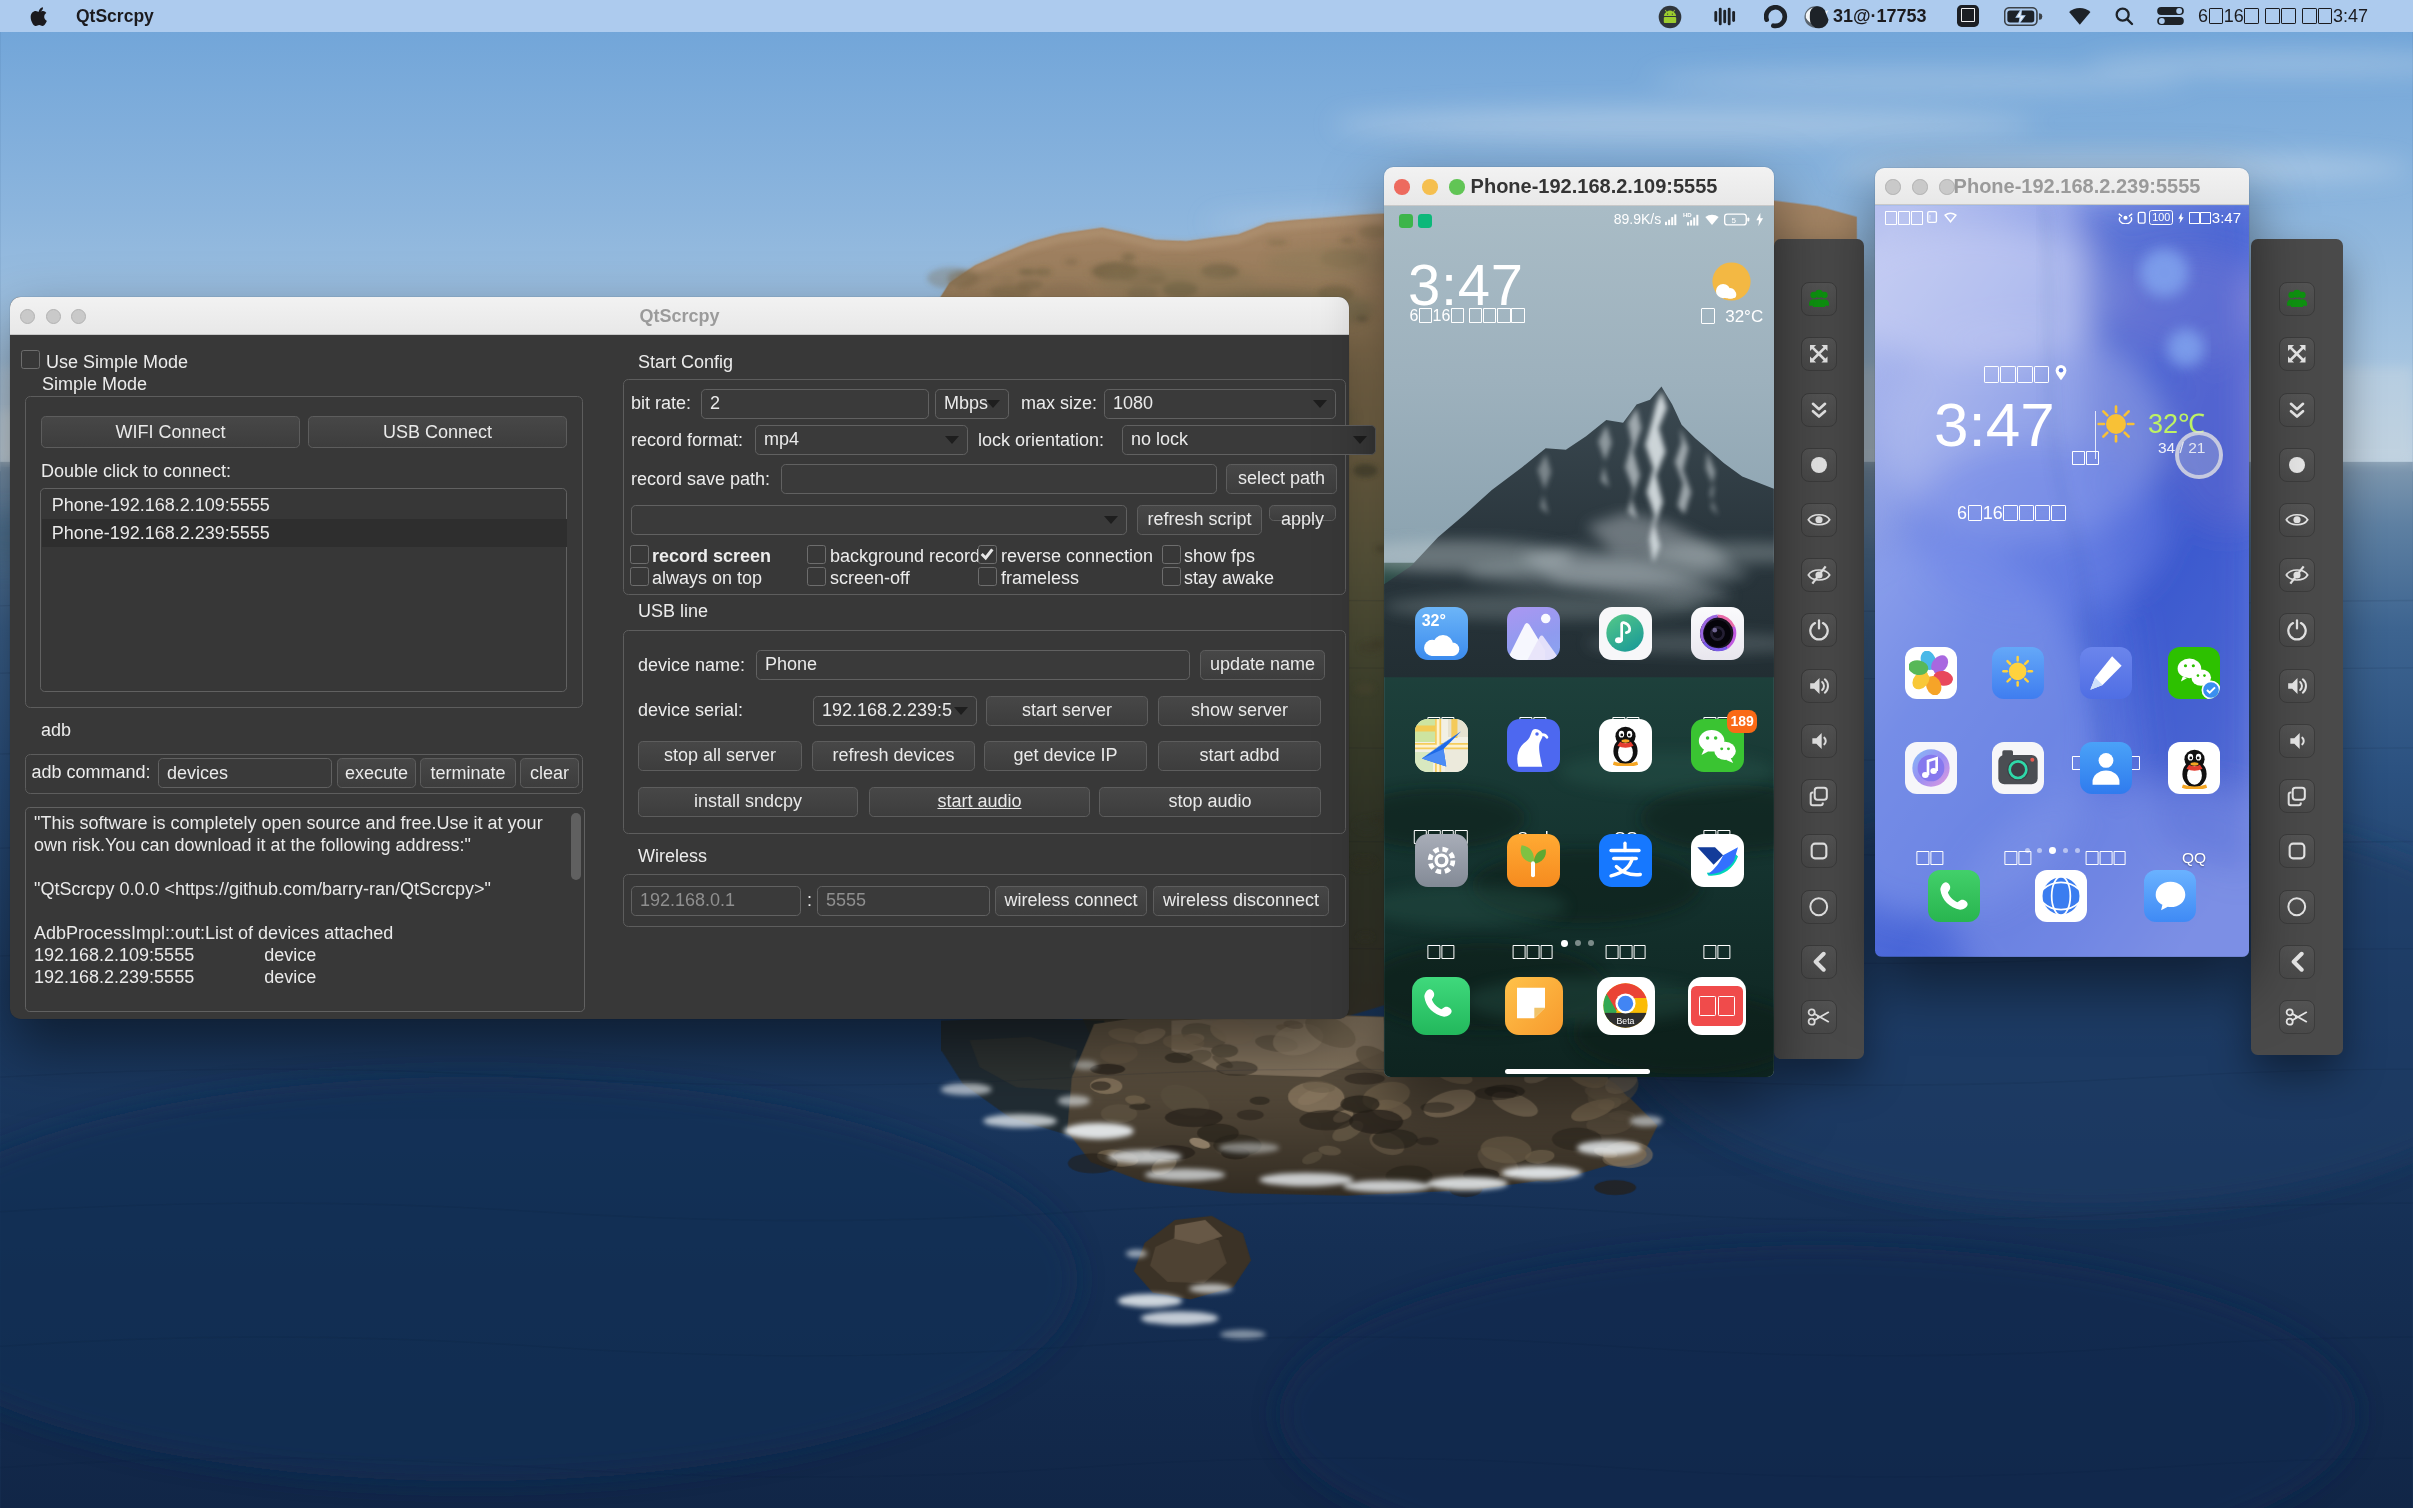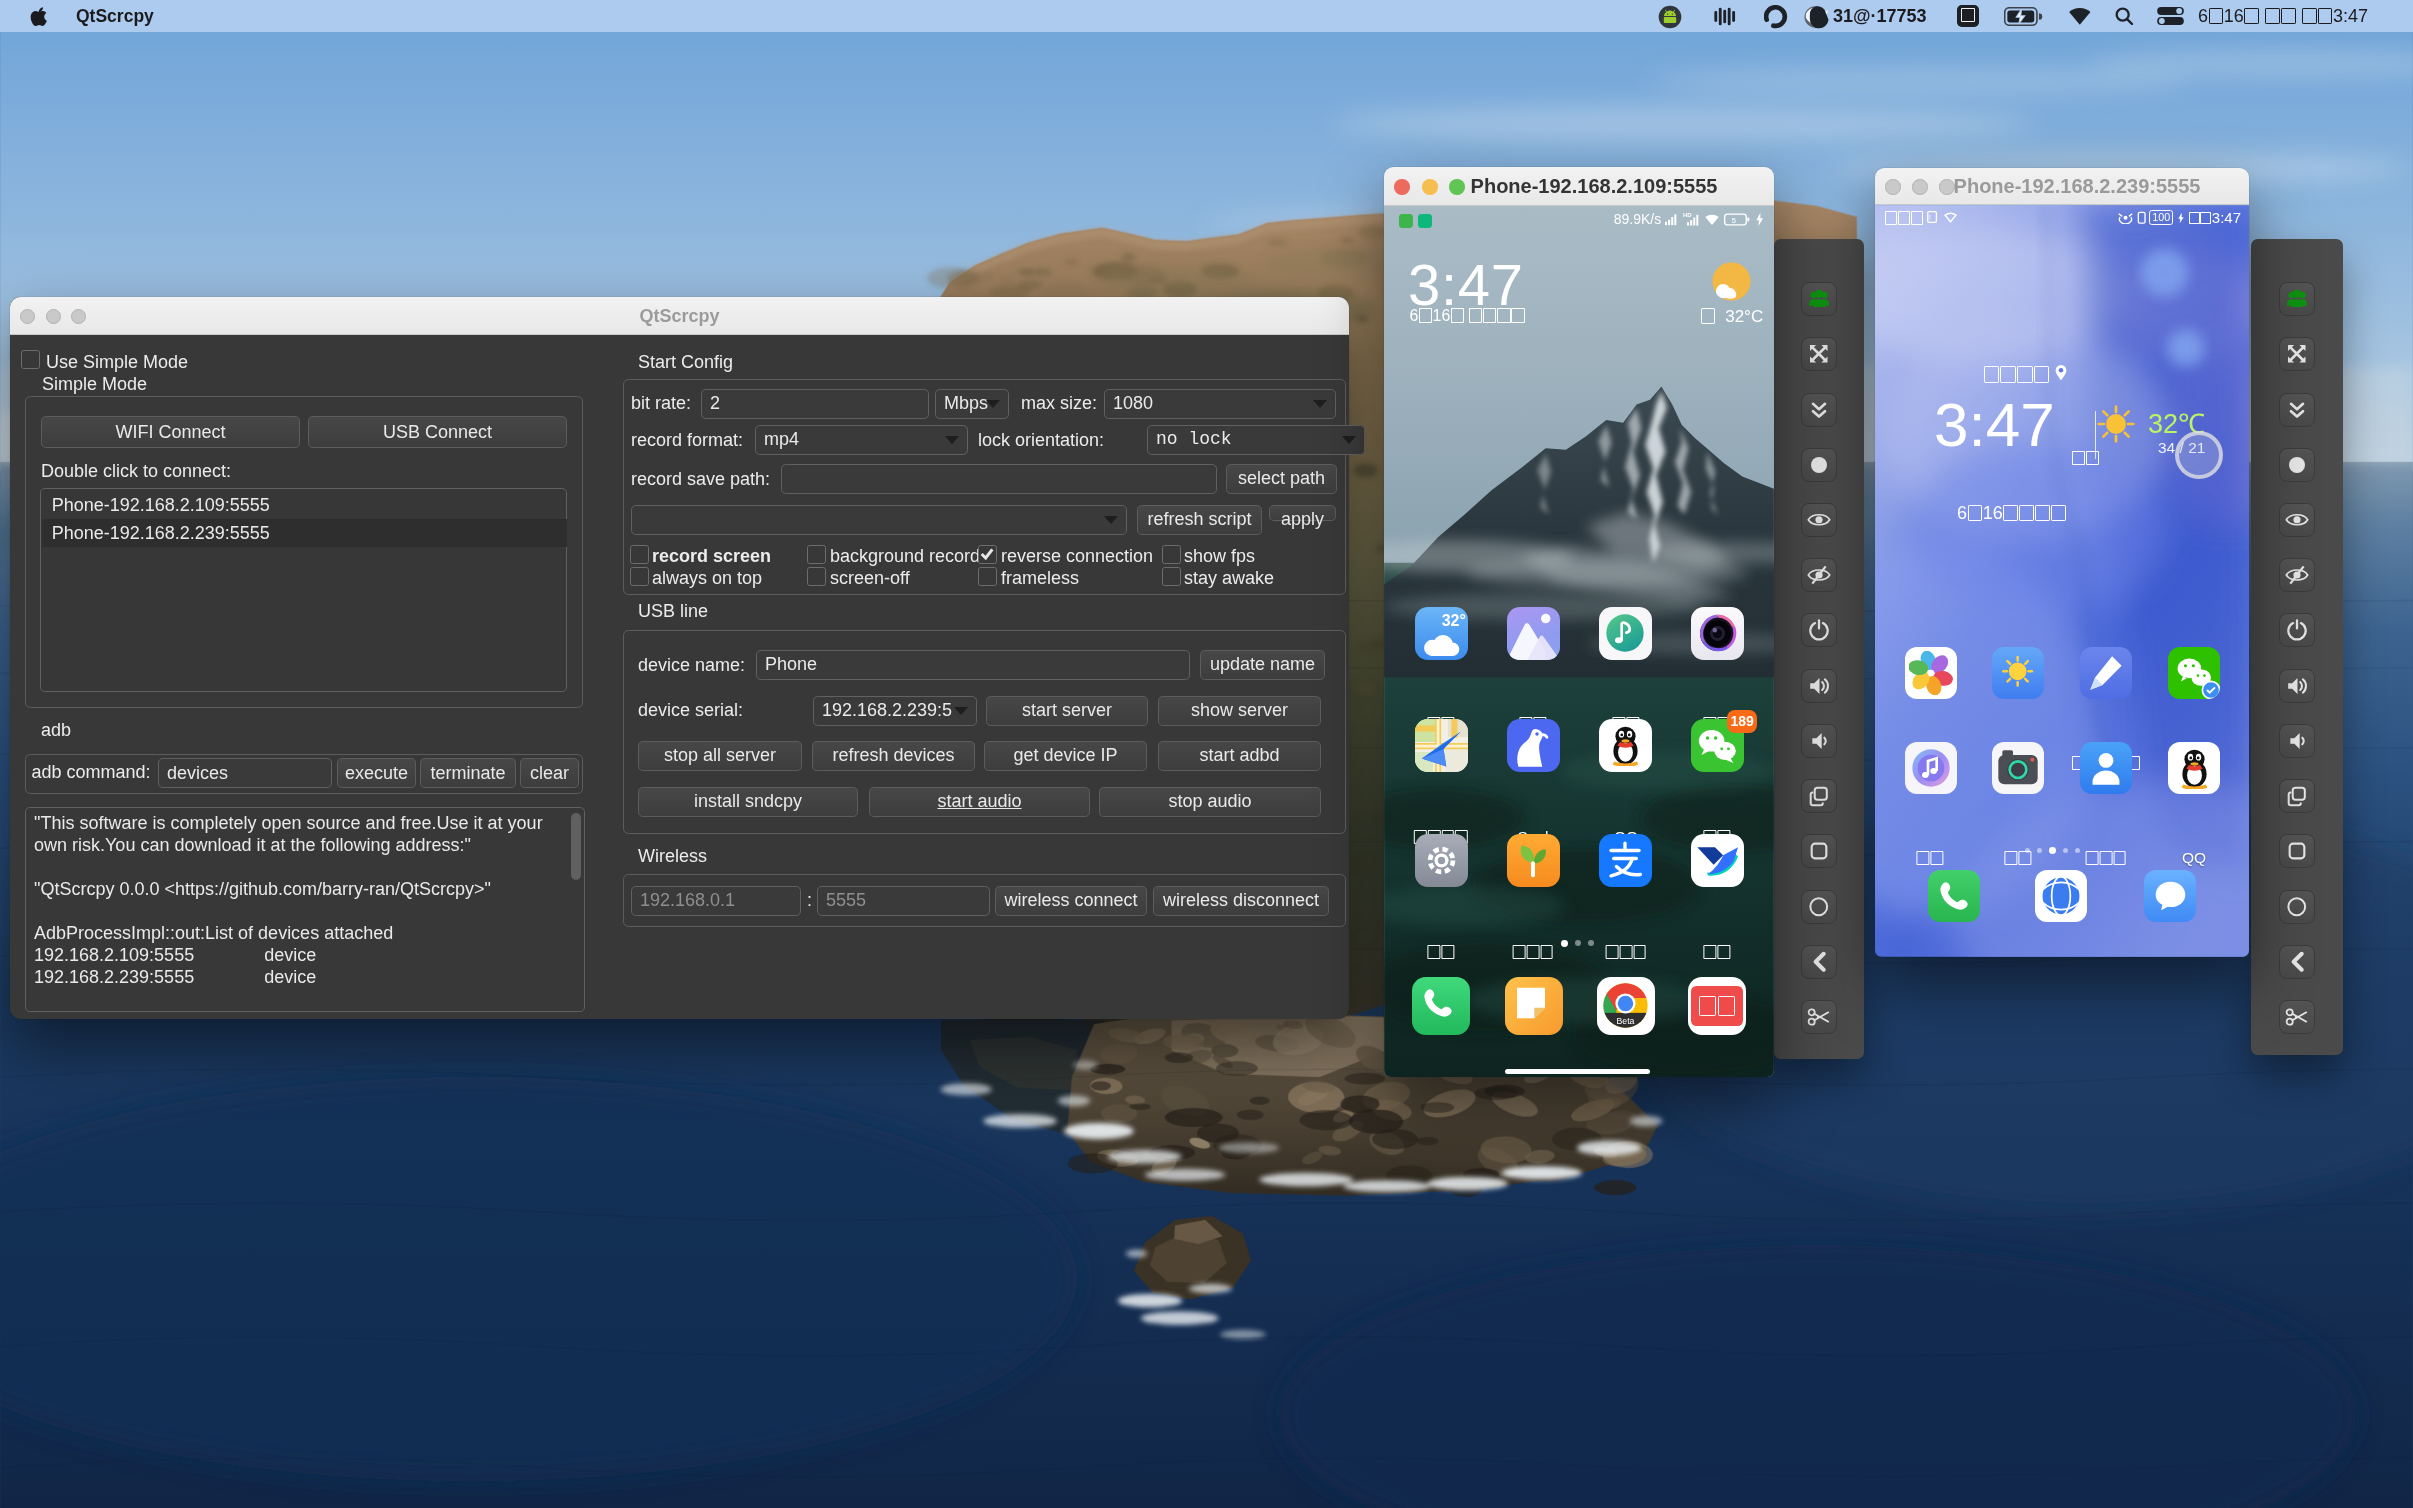--- a/index.html
+++ b/index.html
@@ -391,21 +391,21 @@
 <div class="lab" style="left:628px;top:55px;">Start Config</div>
 <div class="gbox" style="left:613px;top:82px;width:723px;height:216px;"></div>
 <div class="lab" style="left:621px;top:96px;">bit rate:</div>
 <div class="inp" style="left:691px;top:92px;width:228px;height:30px;line-height:27px;">2</div>
 <div class="inp" style="left:925px;top:92px;width:74px;height:30px;line-height:27px;overflow:hidden;">Mbps<div class="tri" style="right:8px;top:10px;"></div></div>
 <div class="lab" style="left:1011px;top:96px;">max size:</div>
 <div class="inp" style="left:1094px;top:92px;width:232px;height:30px;line-height:27px;overflow:hidden;">1080<div class="tri" style="right:8px;top:10px;"></div></div>
 <div class="lab" style="left:621px;top:133px;">record format:</div>
 <div class="inp" style="left:745px;top:128px;width:213px;height:30px;line-height:27px;overflow:hidden;">mp4<div class="tri" style="right:8px;top:10px;"></div></div>
 <div class="lab" style="left:968px;top:133px;">lock orientation:</div>
-<div class="inp" style="left:1137px;top:128px;width:218px;height:30px;line-height:27px;overflow:hidden;font-family:Liberation Mono, monospace;">no lock<div class="tri" style="right:8px;top:10px;"></div></div>
+<div class="inp" style="left:1112px;top:128px;width:254px;height:30px;line-height:27px;overflow:hidden;">no lock<div class="tri" style="right:8px;top:10px;"></div></div>
 <div class="lab" style="left:621px;top:172px;">record save path:</div>
 <div class="inp" style="left:771px;top:167px;width:436px;height:30px;line-height:27px;"></div>
 <div class="btn" style="left:1216px;top:167px;width:111px;height:30px;line-height:27px;font-size:18px;">select path</div>
 <div class="inp" style="left:621px;top:208px;width:496px;height:30px;line-height:27px;overflow:hidden;">
         <div class="tri" style="right:8px;top:10px;"></div>
       </div>
 <div class="btn" style="left:1127px;top:208px;width:125px;height:30px;line-height:27px;font-size:18px;">refresh script</div>
 <div class="btn" style="left:1259px;top:208px;width:67px;height:16px;line-height:27px;font-size:18px;">apply</div>
 <div class="cb" style="left:620px;top:248px;"></div>
 <div class="lab" style="left:642px;top:249px;font-weight:bold;">record screen</div>
@@ -651,21 +651,21 @@
 <div class="abs" style="left:25.6px;top:101px;color:#fff;font-size:16px;">6<span class="cj"></span>16<span class="cj"></span> <span class="cj"></span><span class="cj"></span><span class="cj"></span><span class="cj"></span></div>
 <svg class="abs" style="left:326px;top:54px" width="43" height="43" viewBox="0 0 72 72">
 <circle cx="36" cy="36" r="32" fill="#f3b843"></circle>
 <circle cx="22" cy="52" r="12" fill="#fff"></circle>
           <circle cx="34" cy="56" r="9" fill="#fff"></circle>
           <rect x="22" y="52" width="22" height="12" fill="#fff" rx="6"></rect>
 </svg>
 <div class="abs" style="right:10.8px;top:101px;color:#fff;font-size:17px;"><span class="cj"></span>&nbsp; 32°C</div>
 <div class="icon" style="left:31px;top:401px;width:53px;height:53px;">
           <div class="abs" style="inset:0;background:linear-gradient(#6cb5f8,#3b8bee);"></div>
-          <div class="abs" style="left:6.7px;top:5.4px;color:#fff;font-size:16px;font-weight:bold;margin-left:20px;">32°</div>
+          <div class="abs" style="left:6.7px;top:5.4px;color:#fff;font-size:16px;font-weight:bold;">32°</div>
           <svg class="abs" style="left:5.4px;top:25.6px" width="42" height="23" viewBox="0 0 62 34">
             <circle cx="18" cy="22" r="12" fill="#fff"></circle>
             <circle cx="34" cy="18" r="15" fill="#fff"></circle>
             <circle cx="48" cy="24" r="10" fill="#fff"></circle>
             <rect x="14" y="22" width="38" height="12" rx="6" fill="#fff"></rect>
           </svg>
         </div>
         <div class="ilab" style="left:57px;top:461px;"><span class="cj"></span><span class="cj"></span></div>
 <div class="icon" style="left:123px;top:401px;width:53px;height:53px;">
           <div class="abs" style="inset:0;background:linear-gradient(160deg,#ab97f2,#8f9bef 60%,#8aa4f0);"></div>

